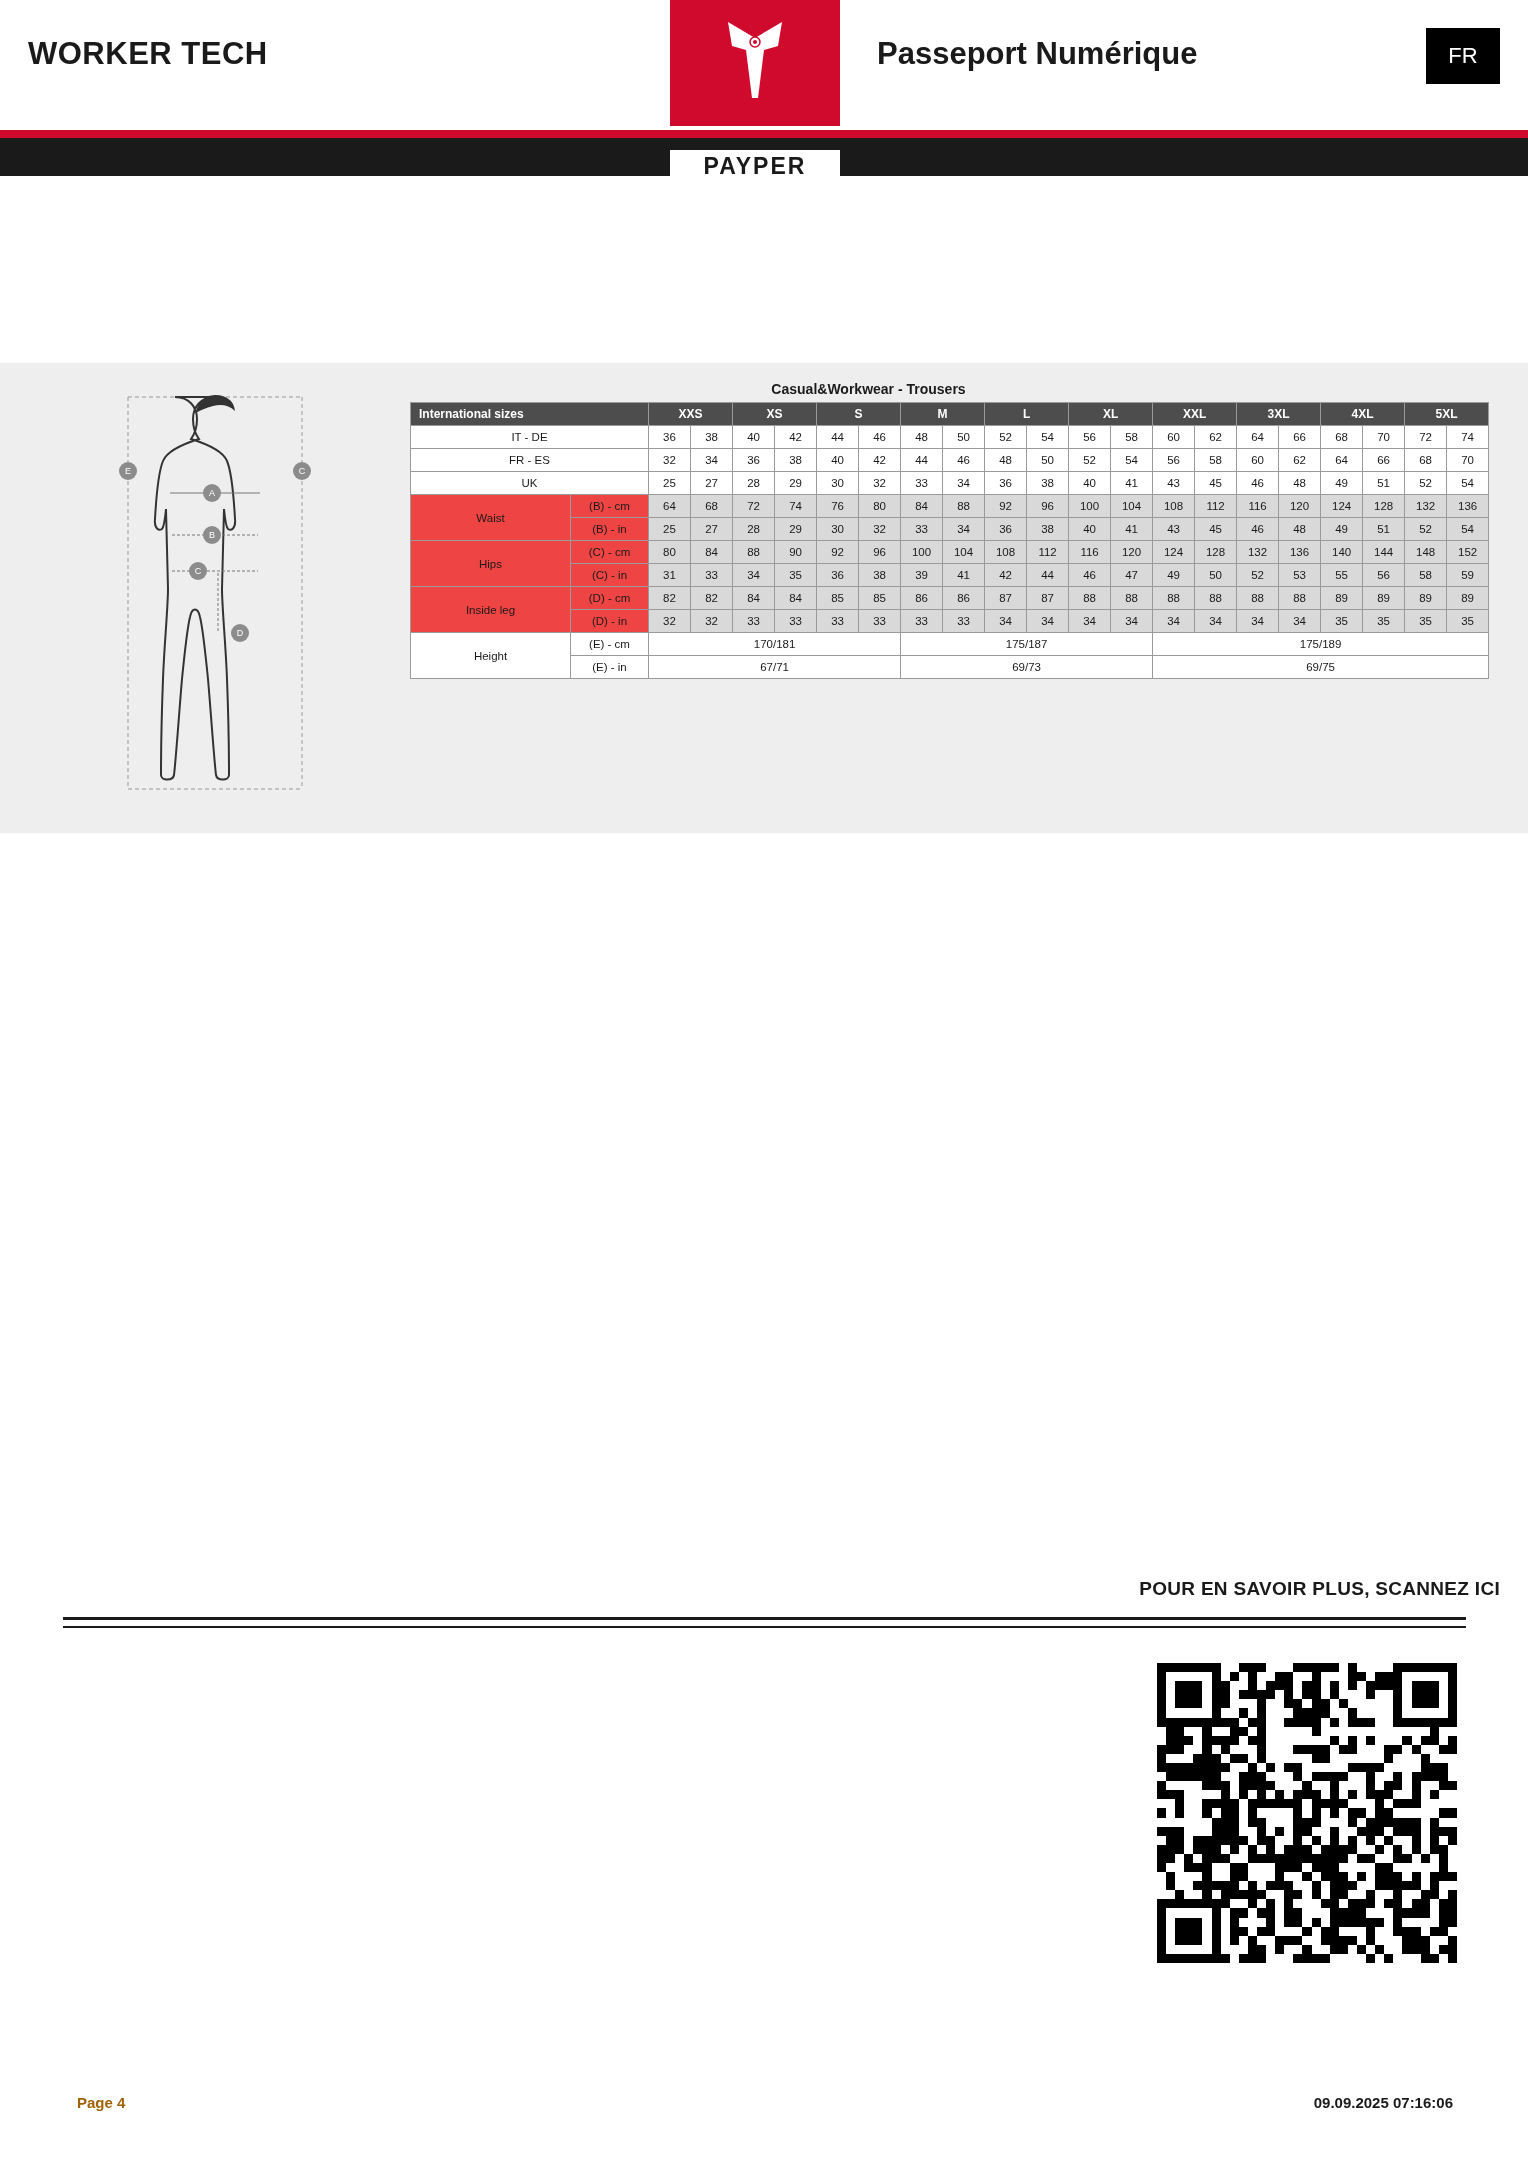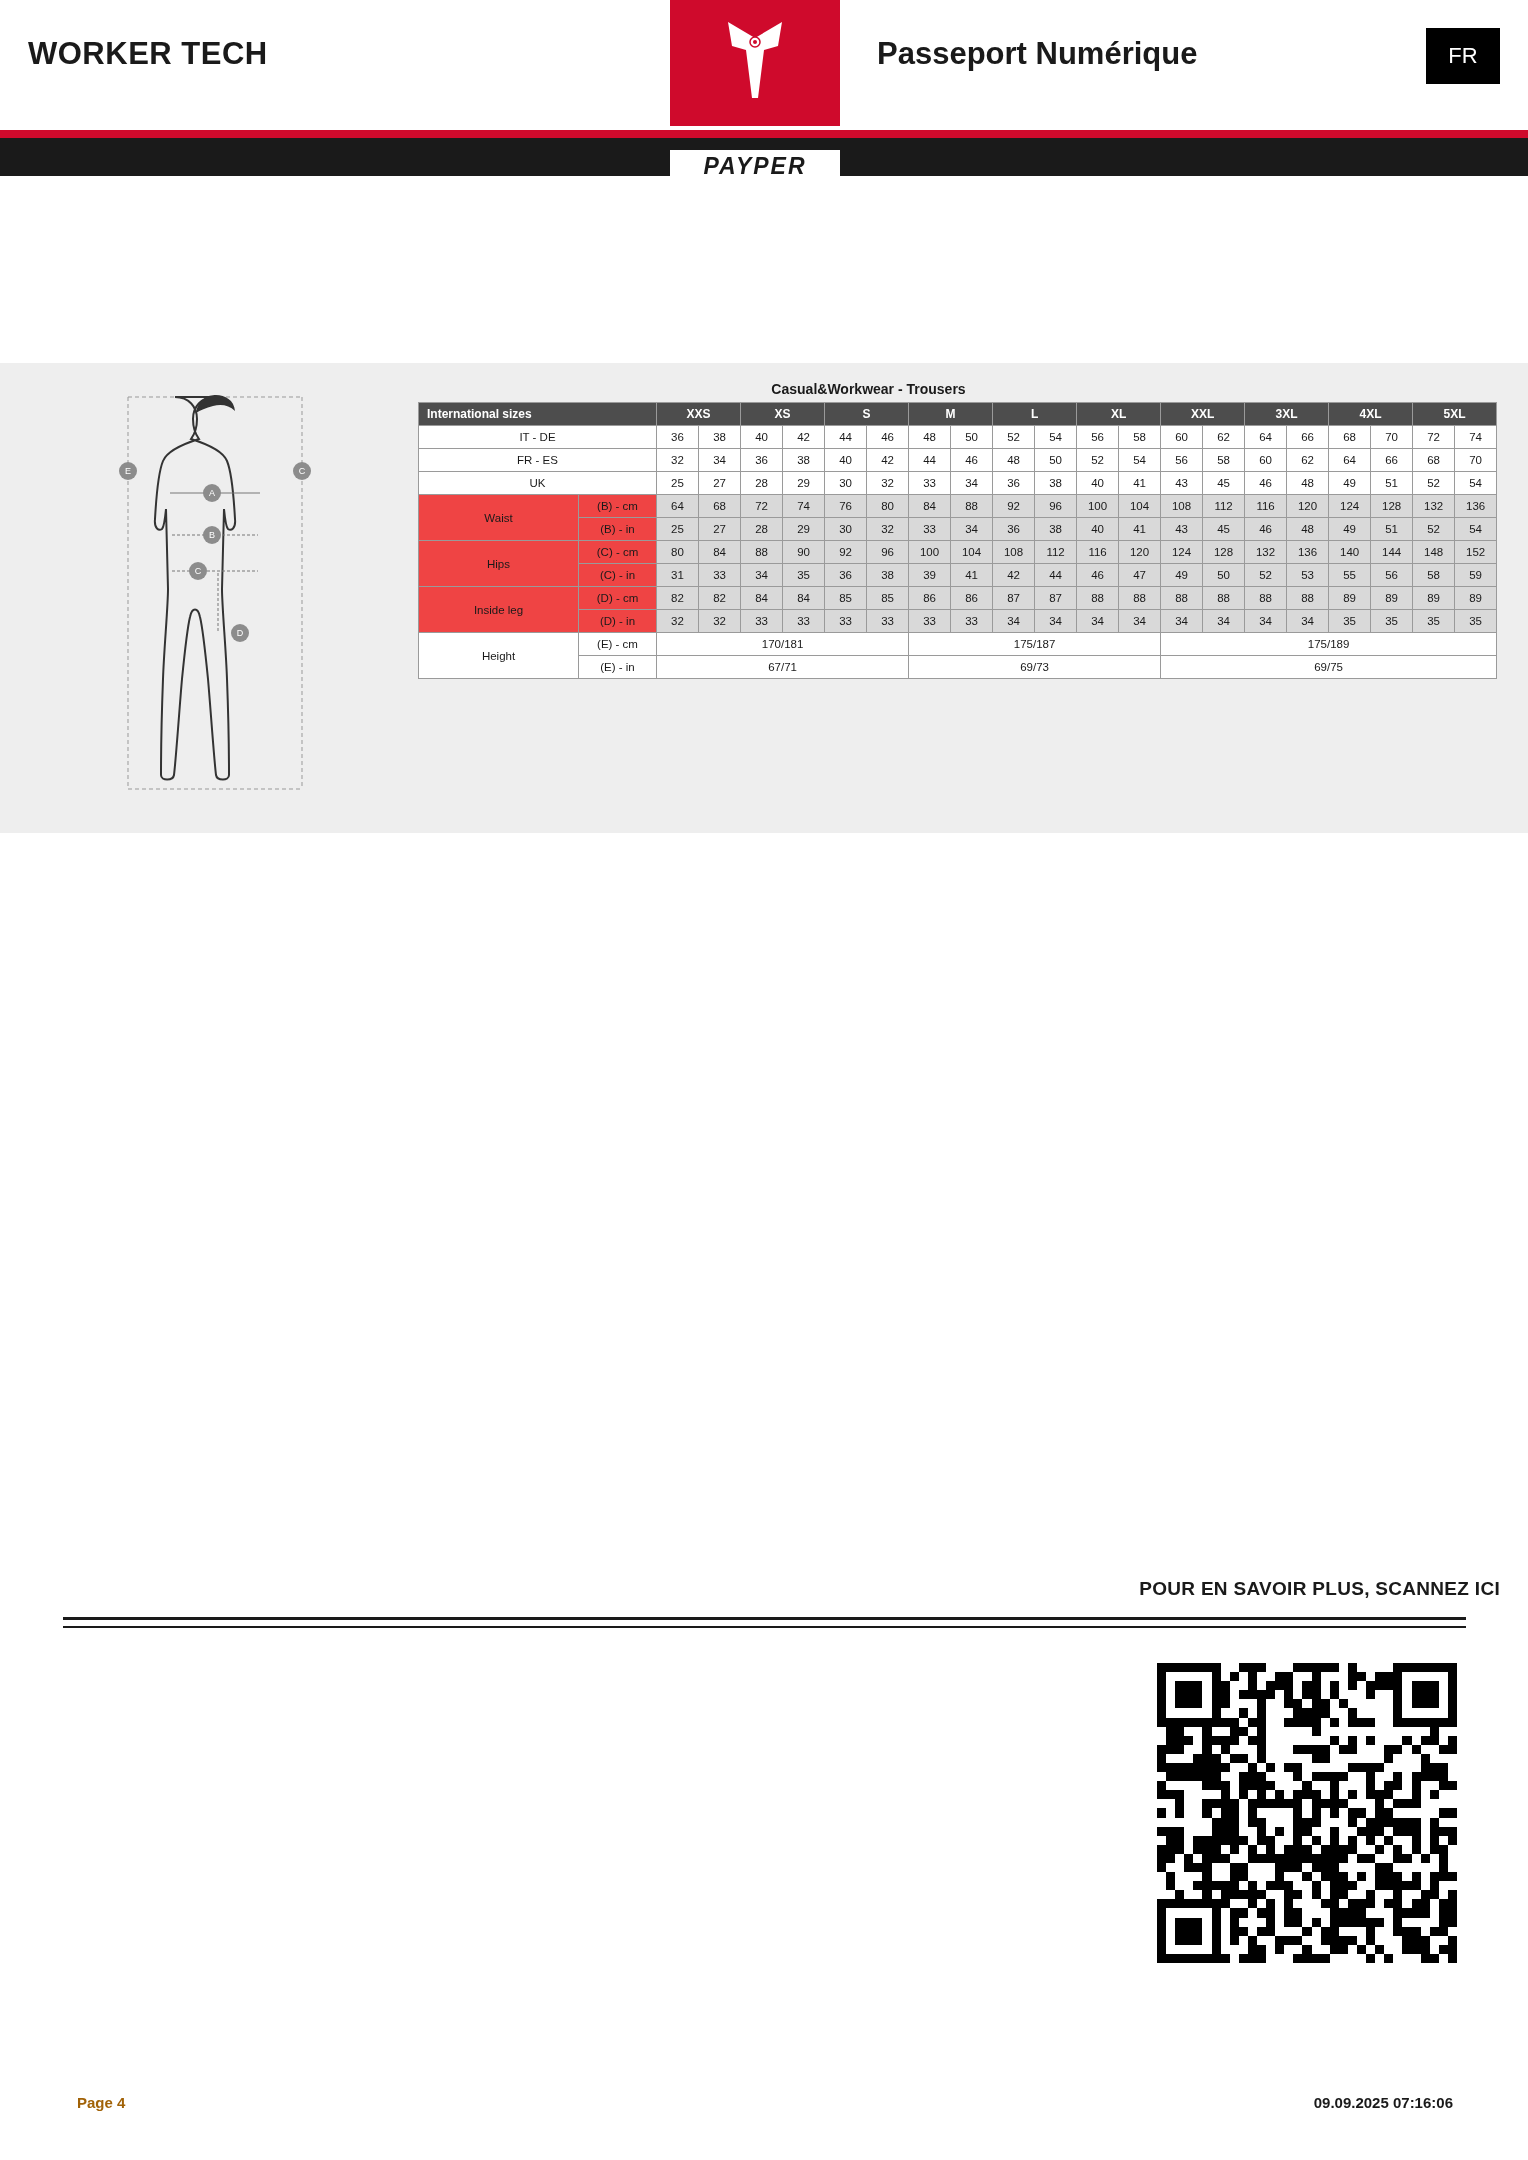--- a/index.html
+++ b/index.html
@@ -93,21 +93,20 @@
     width: 170px;
     height: 32px;
     background: #ffffff;
     color: #1a1a1a;
     font-size: 23px;
     font-weight: bold;
     letter-spacing: 2px;
     display: flex;
     align-items: center;
     justify-content: center;
-    font-style: italic;
   }
 
   
   .panel {
     position: absolute;
     left: 0;
     top: 363px;
     width: 1528px;
     height: 470px;
     background: #eeeeee;
@@ -132,21 +131,20 @@
     font-size: 14px;
     font-weight: bold;
     margin-bottom: 5px;
     color: #1a1a1a;
   }
   table.size {
     border-collapse: collapse;
     width: 1078px;
     table-layout: fixed;
     background: #ffffff;
-    margin-left: 8px;
   }
   table.size td, table.size th {
     border: 1px solid #9a9a9a;
     font-size: 11.5px;
     text-align: center;
     height: 22px;
     padding: 0;
     font-weight: normal;
     color: #1a1a1a;
   }

